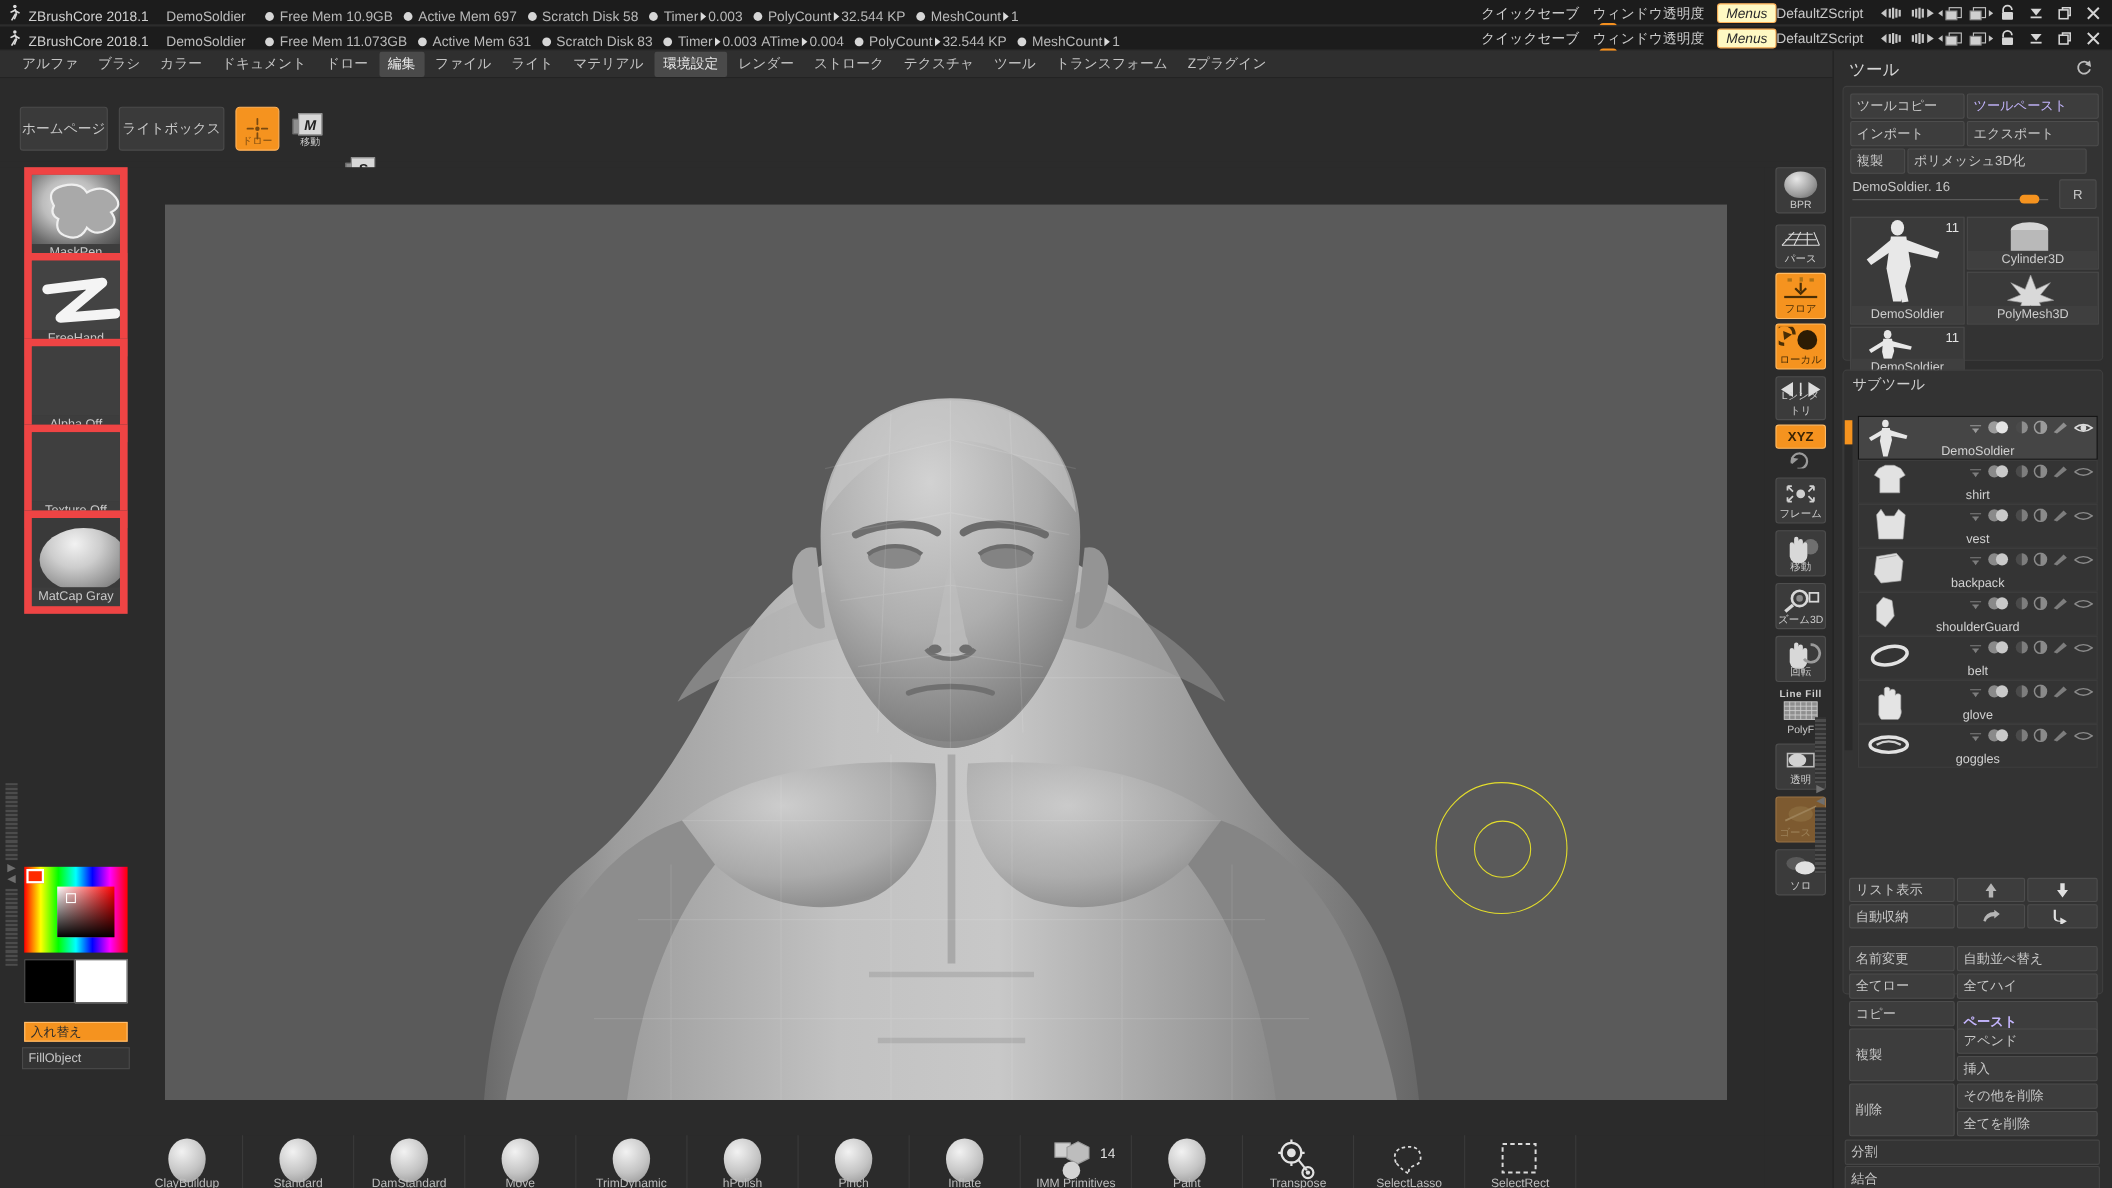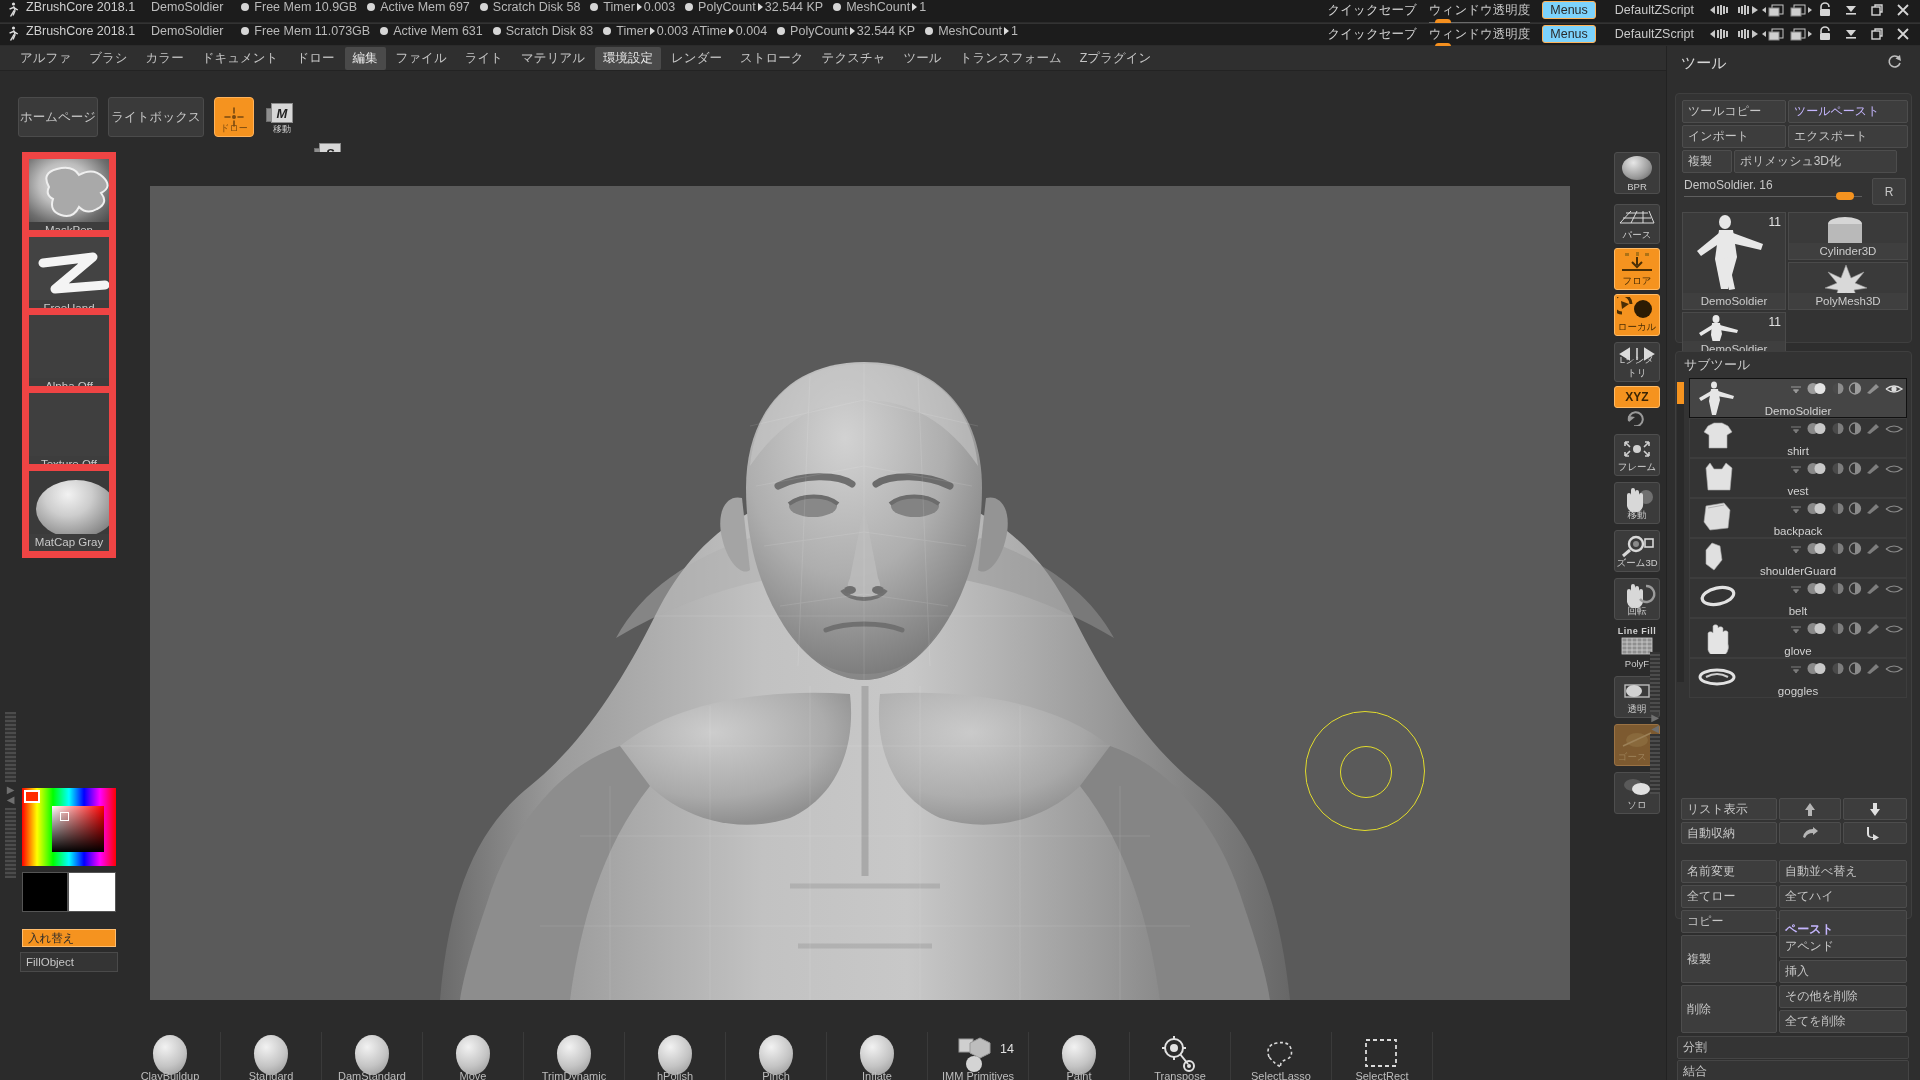--- a/index.html
+++ b/index.html
@@ -2,40 +2,40 @@
 <html><head>
 <meta charset="utf-8">
 <style>
   * { box-sizing: border-box; margin:0; padding:0; }
   html,body { width:1920px; height:1080px; overflow:hidden; background:#2b2b2b;
     font-family:"Liberation Sans","DejaVu Sans",sans-serif; color:#c8c8c8; }
   #app { position:relative; width:1920px; height:1080px; }
 
   
   .titlebar { position:absolute; left:0; width:1920px; height:22px; background:#1c1c1c;
-    display:flex; align-items:flex-start; font-size:12.5px; color:#c9c9c9; }
+    display:flex; align-items:flex-end; font-size:12.5px; color:#c9c9c9; }
   .titlebar.t1 { top:0; }
   .titlebar.t2 { top:23px; border-top:1px solid #333; }
   .tb-logo { width:26px; height:20px; display:flex; align-items:center; justify-content:center;
      font-size:14px; color:#ddd; }
   .tb-app { margin-right:16px; color:#cfcfcf; }
   .tb-doc { margin-right:18px; color:#bdbdbd; }
   .tb-stat { display:flex; align-items:center; margin-right:10px; color:#b9b9b9; white-space:nowrap;}
   .dot { width:8px; height:8px; border-radius:50%; background:#d6d6d6; display:inline-block;
      margin-right:5px; flex:none; }
   .tri { display:inline-block; width:0;height:0;border-left:5px solid #dcdcdc;
      border-top:4px solid transparent;border-bottom:4px solid transparent; margin:0 2px; }
   .tb-right { margin-left:auto; display:flex; align-items:center; gap:0px; padding-right:4px;}
   .tb-link { margin-right:12px; color:#d2d2d2; font-size:12.5px; }
   .tb-slider-wrap { position:relative; margin-right:12px; }
   .tb-slider-line { position:absolute; left:0; right:0; bottom:-4px; height:1px; background:#6a6a6a; }
   .tb-slider-knob { position:absolute; left:6px; bottom:-7px; width:16px; height:7px;
      border-radius:4px; background:#f5901f; }
-  .menus-btn { background:#7dd3fc; color:#2a2a2a; font-size:12.5px; padding:1px 7px;
-     border-radius:3px; margin-right:19px; border:1px solid #ffb259;}
+  .menus-btn { background:#fef9c3; color:#2a2a2a; font-size:12.5px; padding:1px 7px;
+     border-radius:3px; margin-right:0; border:1px solid #ffb259;font-style:italic;}
   .zscript { margin-right:14px; color:#c9c9c9; font-size:12.5px; }
   .ticon { width:26px; height:20px; display:flex; align-items:center; justify-content:center;
      color:#cfcfcf; }
   .ticon svg { display:block; }
 
   
   .menubar { position:absolute; top:46px; left:0; width:1920px; height:25px; background:#2f2f2f;
     display:flex; align-items:center; padding-left:12px; gap:2px; border-bottom:1px solid #232323;}
   .menu-item { font-size:12.5px; color:#c4c4c4; padding:3px 8px; border-radius:2px; white-space:nowrap;}
   .menu-item.active { background:#4a4a4a; color:#e8e8e8; }
@@ -135,21 +135,21 @@
   .rgrip .bar { width:10px; height:60px; background:
      repeating-linear-gradient(0deg,#4c4c4c 0 2px,#333 2px 4px); }
   .rgrip .arrow { font-size:10px; color:#6f6f6f; text-align:center; }
 
   
   .rpanel { position:absolute; left:1666px; top:46px; width:254px; height:1034px; background:#2e2e2e;
      border-left:1px solid #222; }
   .rp-title { position:absolute; left:14px; top:8px; font-size:15px; color:#d6d6d6; }
   .rp-refresh { position:absolute; right:18px; top:8px; font-size:15px; color:#bdbdbd; }
   .rp-box { position:absolute; left:8px; right:8px; background:#333; border:1px solid #3f3f3f;
-     border-radius:4px;margin-top:15px; }
+     border-radius:4px; }
   .rbtn2 { position:absolute; background:#3d3d3d; border:1px solid #4d4d4d; border-radius:2px;
      color:#c7c7c7; font-size:12px; display:flex; align-items:center; padding-left:5px; }
   .rbtn2.dim { color:#c4b5fd; }
   .rbtn2.ctr { justify-content:center; padding-left:0; }
   .tool-thumb { position:absolute; background:#3a3a3a; border:1px solid #4a4a4a; }
   .tool-thumb .tcap { position:absolute; bottom:0; left:0; right:0; height:16px; font-size:11.5px;
      text-align:center; color:#cdcdcd; background:#3f3f3f; line-height:16px; }
   .tool-thumb .tnum { position:absolute; right:4px; top:2px; font-size:12px; color:#e3e3e3; }
   .subtool-row { position:absolute; left:22px; width:218px; height:40px; background:#343434;
      border:1px solid #3d3d3d; }

